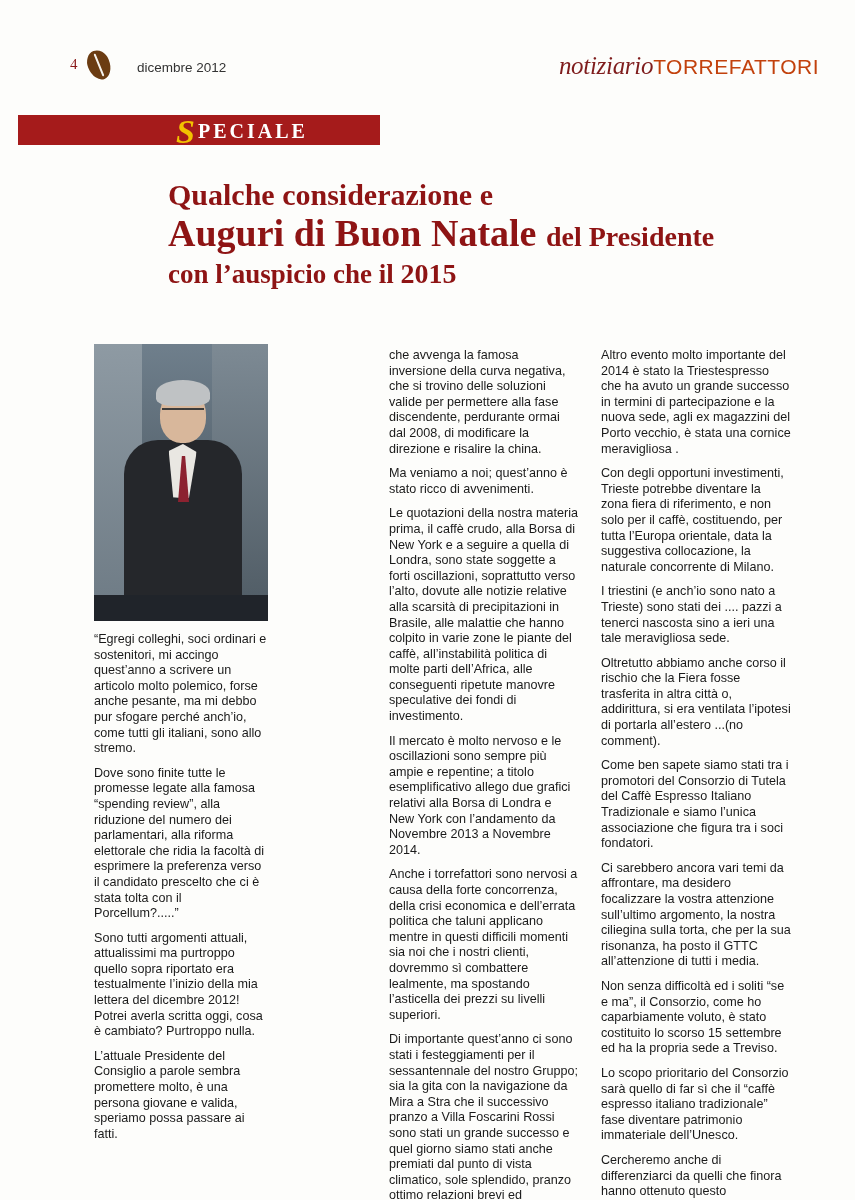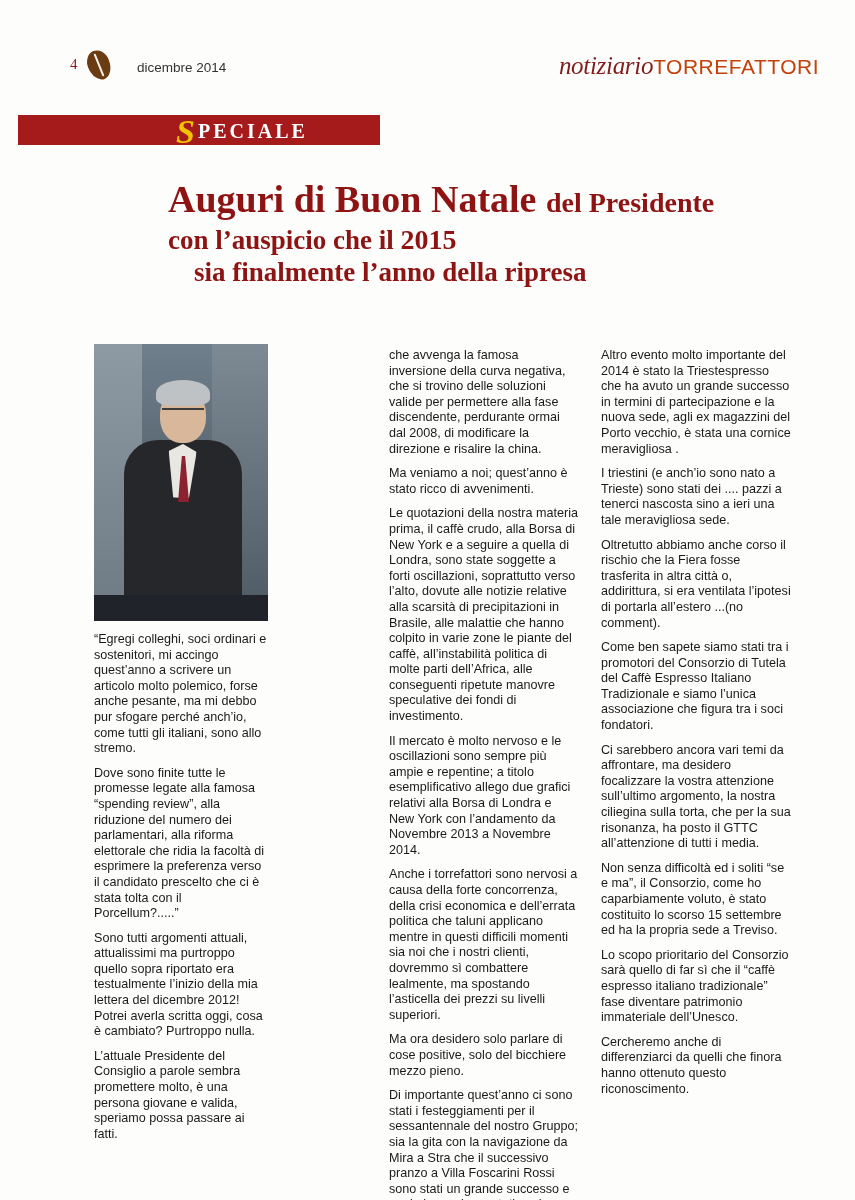--- a/index.html
+++ b/index.html
@@ -266,40 +266,40 @@
   }
 </style>
 </head>
 <body>
 
 <div class="page">
 
   <div class="header">
     <div class="page-number">4</div>
     <div class="coffee-bean"></div>
-    <div class="header-date">dicembre 2014</div>
+    <div class="header-date">dicembre 2012</div>
     <div class="masthead">
       <span class="m1">notiziario</span><span class="m2">TORREFATTORI</span>
     </div>
   </div>
 
   <div class="banner"></div>
   <div class="banner-label">
     <span class="big-s">S</span><span>PECIALE</span>
   </div>
 
   <div class="title-block">
+    <div class="t-line1">Qualche considerazione e</div>
     <div class="t-line2">
       <span>Auguri di Buon Natale</span>
       <span class="small">del Presidente</span>
     </div>
     <div class="t-line3">
       <span>con l’auspicio che il </span><span class="year">2015</span>
     </div>
-    <div class="t-line4">sia finalmente l’anno della ripresa</div>
   </div>
 
   <div class="photo">
     <div class="wall-left"></div>
     <div class="wall-right"></div>
     <div class="body"></div>
     <div class="shirt"></div>
     <div class="tie"></div>
     <div class="head"></div>
     <div class="hair"></div>
@@ -312,25 +312,25 @@
       <p>Dove sono finite tutte le promesse legate alla famosa “spending review”, alla riduzione del numero dei parlamentari, alla riforma elettorale che ridia la facoltà di esprimere la preferenza verso il candidato prescelto che ci è stata tolta con il Porcellum?.....”</p>
       <p>Sono tutti argomenti attuali, attualissimi ma purtroppo quello sopra riportato era testualmente l’inizio della mia lettera del dicembre 2012! Potrei averla scritta oggi, cosa è cambiato? Purtroppo nulla.</p>
       <p>L’attuale Presidente del Consiglio a parole sembra promettere molto, è una persona giovane e valida, speriamo possa passare ai fatti.</p>
     </div>
   <div class="col" id="col2">
       <p>che avvenga la famosa inversione della curva negativa, che si trovino delle soluzioni valide per permettere alla fase discendente, perdurante ormai dal 2008, di modificare la direzione e risalire la china.</p>
       <p>Ma veniamo a noi; quest’anno è stato ricco di avvenimenti.</p>
       <p>Le quotazioni della nostra materia prima, il caffè crudo, alla Borsa di New York e a seguire a quella di Londra, sono state soggette a forti oscillazioni, soprattutto verso l’alto, dovute alle notizie relative alla scarsità di precipitazioni in Brasile, alle malattie che hanno colpito in varie zone le piante del caffè, all’instabilità politica di molte parti dell’Africa, alle conseguenti ripetute manovre speculative dei fondi di investimento.</p>
       <p>Il mercato è molto nervoso e le oscillazioni sono sempre più ampie e repentine; a titolo esemplificativo allego due grafici relativi alla Borsa di Londra e New York con l’andamento da Novembre 2013 a Novembre 2014.</p>
       <p>Anche i torrefattori sono nervosi a causa della forte concorrenza, della crisi economica e dell’errata politica che taluni applicano mentre in questi difficili momenti sia noi che i nostri clienti, dovremmo sì combattere lealmente, ma spostando l’asticella dei prezzi su livelli superiori.</p>
-      <p>Ma ora desidero solo parlare di cose positive, solo del bicchiere mezzo pieno.</p>
       <p>Di importante quest’anno ci sono stati i festeggiamenti per il sessantennale del nostro Gruppo; sia la gita con la navigazione da Mira a Stra che il successivo pranzo a Villa Foscarini Rossi sono stati un grande successo e quel giorno siamo stati anche premiati dal punto di vista climatico, sole splendido, pranzo ottimo relazioni brevi ed interessanti.</p>
     </div>
   <div class="col" id="col3">
       <p>Altro evento molto importante del 2014 è stato la Triestespresso che ha avuto un grande successo in termini di partecipazione e la nuova sede, agli ex magazzini del Porto vecchio, è stata una cornice meravigliosa .</p>
+      <p>Con degli opportuni investimenti, Trieste potrebbe diventare la zona fiera di riferimento, e non solo per il caffè, costituendo, per tutta l’Europa orientale, data la suggestiva collocazione, la naturale concorrente di Milano.</p>
       <p>I triestini (e anch’io sono nato a Trieste) sono stati dei .... pazzi a tenerci nascosta sino a ieri una tale meravigliosa sede.</p>
       <p>Oltretutto abbiamo anche corso il rischio che la Fiera fosse trasferita in altra città o, addirittura, si era ventilata l’ipotesi di portarla all’estero ...(no comment).</p>
       <p>Come ben sapete siamo stati tra i promotori del Consorzio di Tutela del Caffè Espresso Italiano Tradizionale e siamo l’unica associazione che figura tra i soci fondatori.</p>
       <p>Ci sarebbero ancora vari temi da affrontare, ma desidero focalizzare la vostra attenzione sull’ultimo argomento, la nostra ciliegina sulla torta, che per la sua risonanza, ha posto il GTTC all’attenzione di tutti i media.</p>
       <p>Non senza difficoltà ed i soliti “se e ma”, il Consorzio, come ho caparbiamente voluto, è stato costituito lo scorso 15 settembre ed ha la propria sede a Treviso.</p>
       <p>Lo scopo prioritario del Consorzio sarà quello di far sì che il “caffè espresso italiano tradizionale” fase diventare patrimonio immateriale dell’Unesco.</p>
       <p>Cercheremo anche di differenziarci da quelli che finora hanno ottenuto questo riconoscimento.</p>
     </div>
 
 </div>

